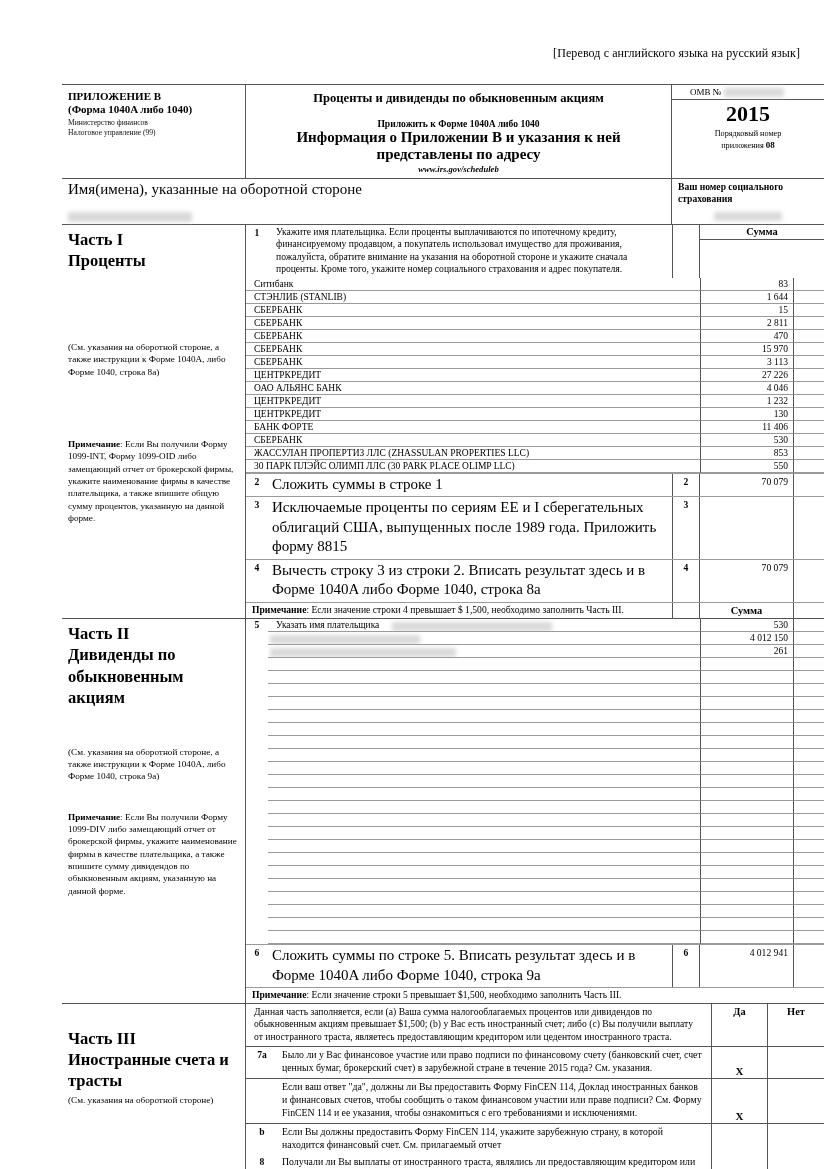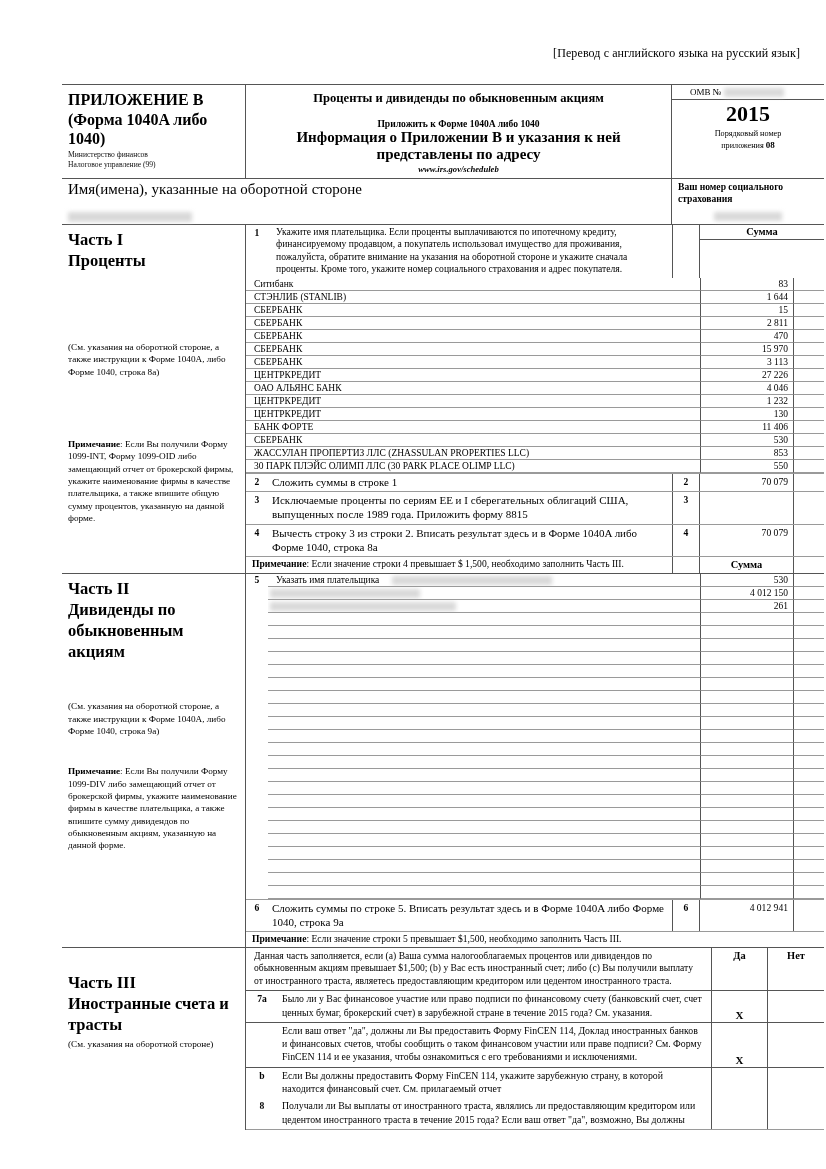--- a/index.html
+++ b/index.html
@@ -43,21 +43,21 @@
   .row { display: flex; }
 
   
   .masthead { display: flex; align-items: stretch; border-bottom: 1.6px solid #555; }
   .mh-left {
     width: 184px;
     box-sizing: border-box;
     padding: 5px 6px 4px 6px;
     border-right: 1.1px solid #555;
   }
-  .mh-title { font-weight: bold; font-size: 16px; line-height: 1.22; }
+  .mh-title { font-weight: bold; font-size: 11px; line-height: 1.22; }
   .mh-dept { font-size: 7.6px; line-height: 1.38; margin-top: 1px; color: #111; }
   .mh-mid {
     flex: 1;
     box-sizing: border-box;
     padding: 6px 8px 4px 8px;
     text-align: center;
     border-right: 1.1px solid #555;
   }
   .mh-heading { font-weight: bold; font-size: 12.6px; }
   .mh-sub1 { font-weight: bold; font-size: 9.6px; margin-top: 12px; }
@@ -178,21 +178,21 @@
     width: 22px;
     box-sizing: border-box;
     text-align: center;
     font-weight: bold;
     font-size: 9.6px;
     padding-top: 2px;
   }
   .num-txt {
     flex: 1;
     box-sizing: border-box;
-    font-size: 11px;
+    font-size: 15px;
     line-height: 1.30;
     padding: 1px 6px 2px 4px;
   }
   .num-box {
     width: 28px;
     box-sizing: border-box;
     border-left: 1.1px solid #555;
     border-right: 1.1px solid #555;
     text-align: center;
     font-weight: bold;

